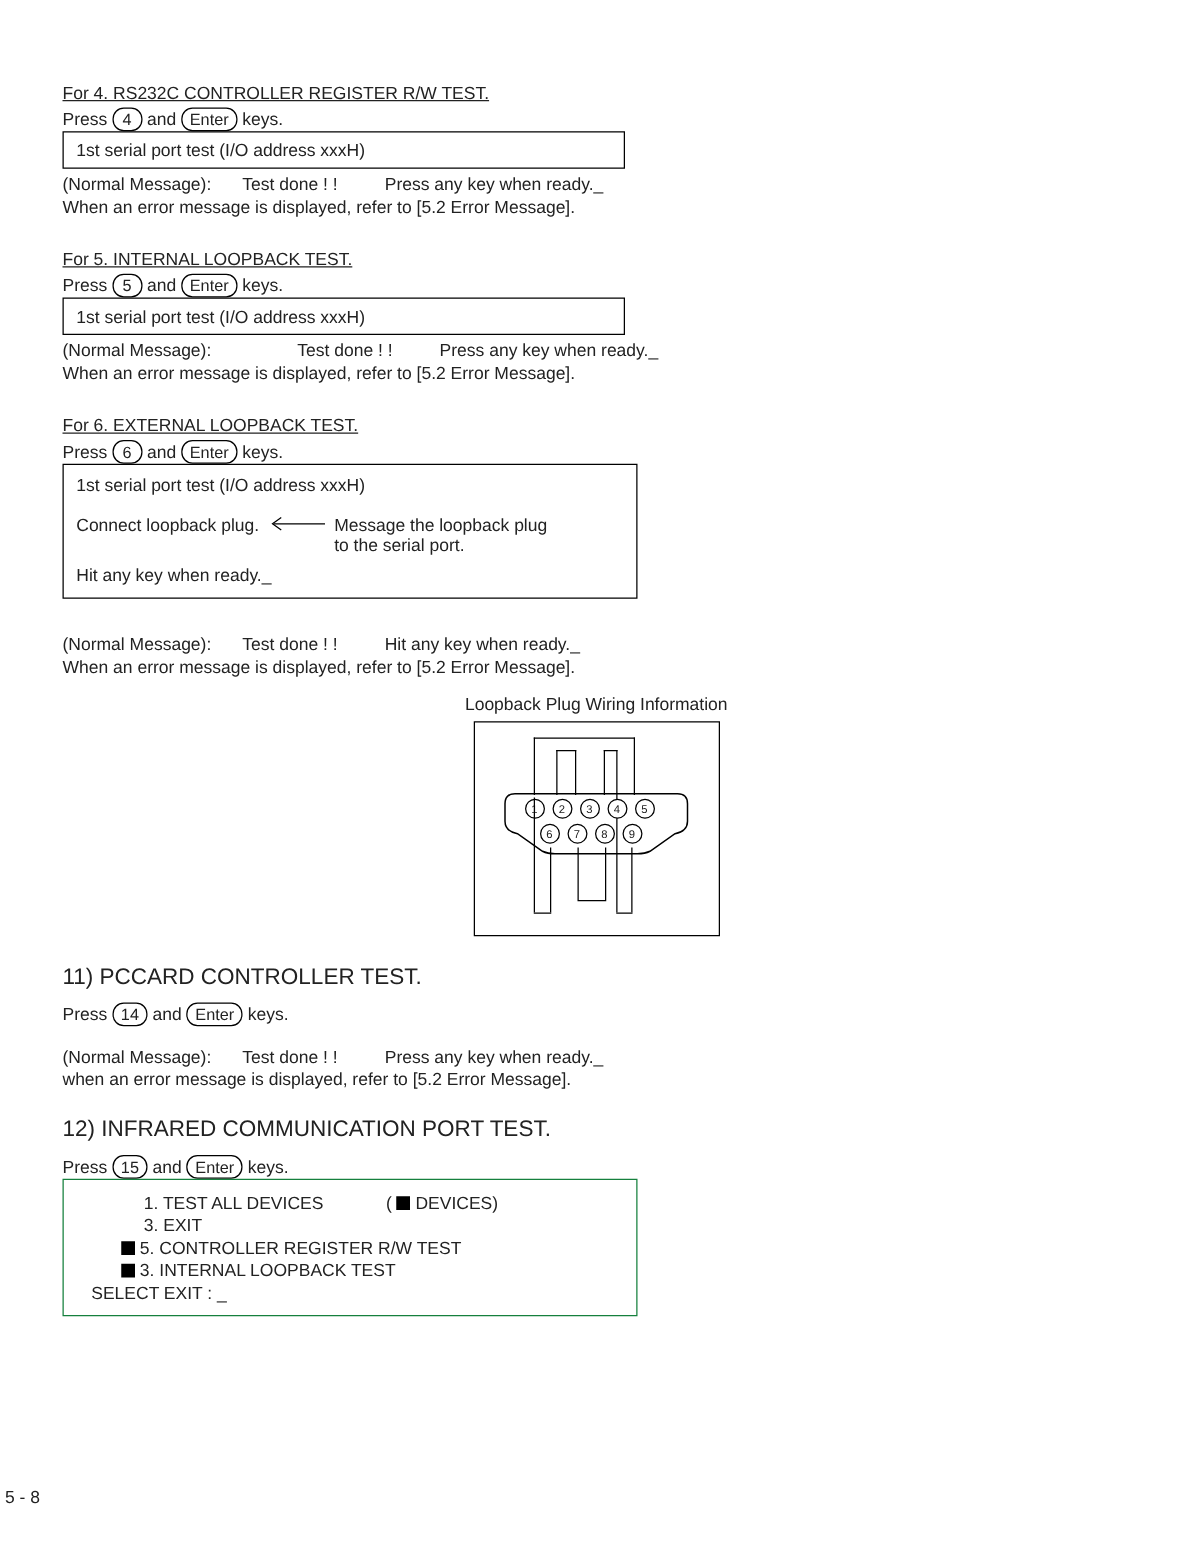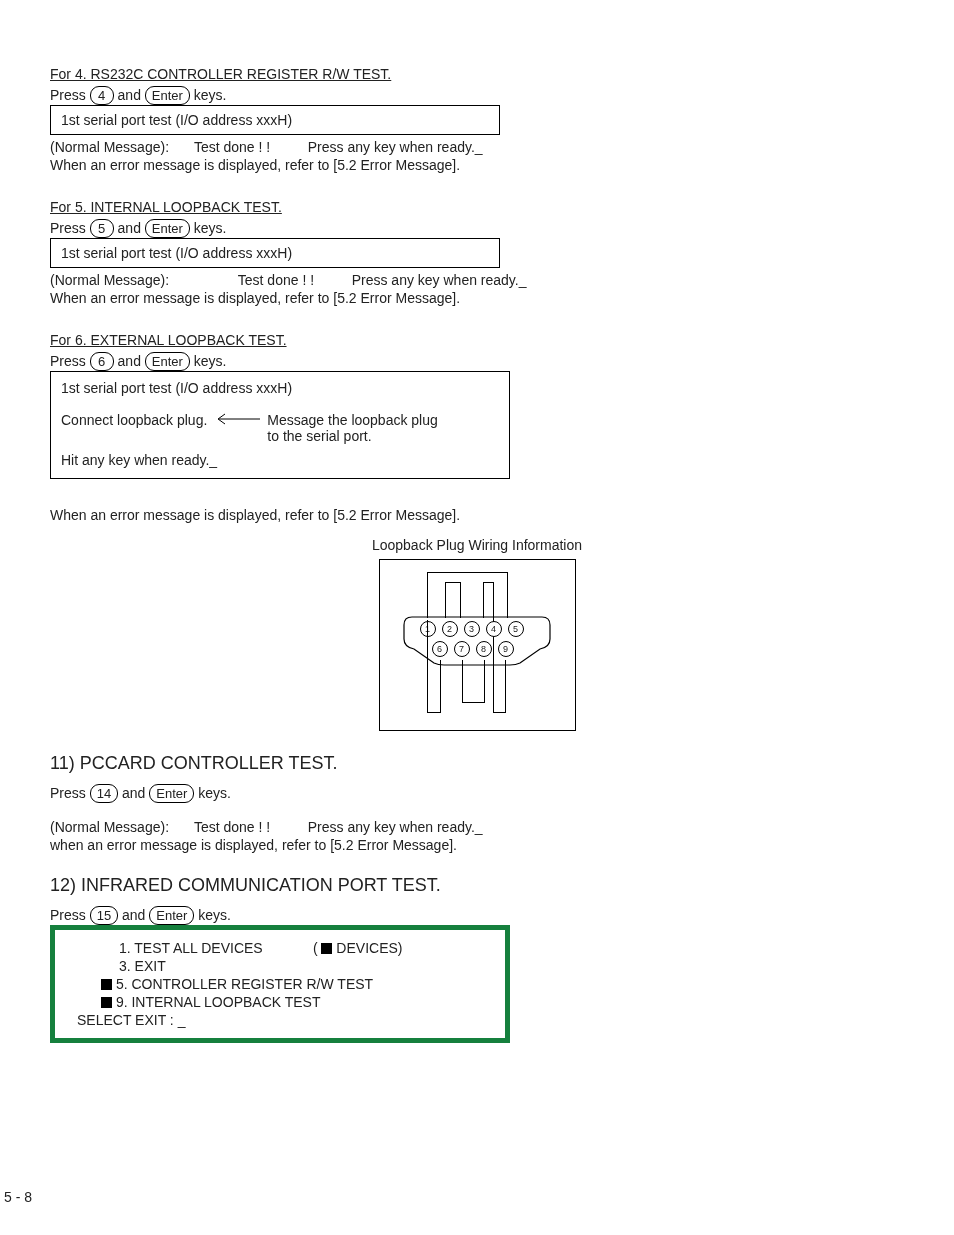--- a/index.html
+++ b/index.html
@@ -6,21 +6,21 @@
   .page{width:954px;min-height:1235px;box-sizing:border-box;padding:60px 50px 40px 50px;position:relative;}
   .indent1{margin-left:16px;}
   .indent2{margin-left:80px;}
   .sec-title{text-decoration:underline;margin:6px 0 4px 0;}
   .key{display:inline-block;border:1px solid #000;border-radius:9px;padding:0 6px;line-height:17px;font-size:13px;min-width:10px;text-align:center;}
   .press-row{display:flex;align-items:flex-start;gap:0;margin:4px 0;flex-direction:column;}
   .press-cell{width:240px;}
   .displaybox{border:1px solid #000;padding:6px 10px;width:450px;box-sizing:border-box;font-size:14px;}
   .displaybox.tall{padding:8px 10px 10px 10px;}
   .msgline{margin:2px 0;}
-  .menu-box{border:5px solid #15803d;padding:8px 14px;width:460px;box-sizing:border-box;}
+  .menu-box{border:1px solid #15803d;padding:8px 14px;width:460px;box-sizing:border-box;}
   .menu-line{margin:2px 0;white-space:nowrap;}
   .blk{display:inline-block;width:11px;height:11px;background:#000;vertical-align:-1px;}
   .h2{font-size:18px;margin:22px 0 10px 0;}
   .arrow{display:inline-block;vertical-align:middle;}
   .diagram-title{text-align:center;margin:14px 0 6px 0;}
   .diagram-wrap{display:flex;justify-content:center;}
   .diagram-box{border:1px solid #000;width:195px;height:170px;position:relative;}
   .connector{position:absolute;left:22px;top:55px;width:150px;height:52px;}
   .conn-outline{position:absolute;inset:0;}
   .pin{position:absolute;width:14px;height:14px;border:1px solid #000;border-radius:50%;font-size:9px;line-height:14px;text-align:center;background:#fff;}
@@ -101,20 +101,25 @@
           <div>Message the loopback plug</div>
           <div>to the serial port.</div>
         </span>
       </div>
       <div style="height:8px"></div>
       <div>Hit any key when ready._</div>
     </div>
   </div>
 
   <div style="height:22px"></div>
+  <div class="indent2 msgline">
+    <span class="nm-label">(Normal Message):</span>
+    <span class="nm-td">Test done ! !</span>
+    <span>Hit any key when ready._</span>
+  </div>
   <div class="indent2 msgline">When an error message is displayed, refer to [5.2 Error Message].</div>
 
   <div class="diagram-title">Loopback Plug Wiring Information</div>
   <div class="diagram-wrap">
     <div class="diagram-box">
 
       <div class="wire" style="left:47px;top:12px;width:1px;height:46px;"></div>
       <div class="wire" style="left:127px;top:12px;width:1px;height:46px;"></div>
       <div class="wire" style="left:47px;top:12px;width:81px;height:1px;"></div>
 
@@ -189,20 +194,20 @@
         <span class="blk"></span>
         <span>DEVICES)</span>
       </div>
       <div class="menu-line" style="padding-left:50px;">3. EXIT</div>
       <div class="menu-line" style="padding-left:32px;">
         <span class="blk"></span>
         <span>5. CONTROLLER REGISTER R/W TEST</span>
       </div>
       <div class="menu-line" style="padding-left:32px;">
         <span class="blk"></span>
-        <span>9. INTERNAL LOOPBACK TEST</span>
+        <span>3. INTERNAL LOOPBACK TEST</span>
       </div>
       <div class="menu-line" style="padding-left:8px;">SELECT EXIT : _</div>
     </div>
   </div>
 
   <div class="pagenum">5 - 8</div>
 </div>
 
 </body></html>

